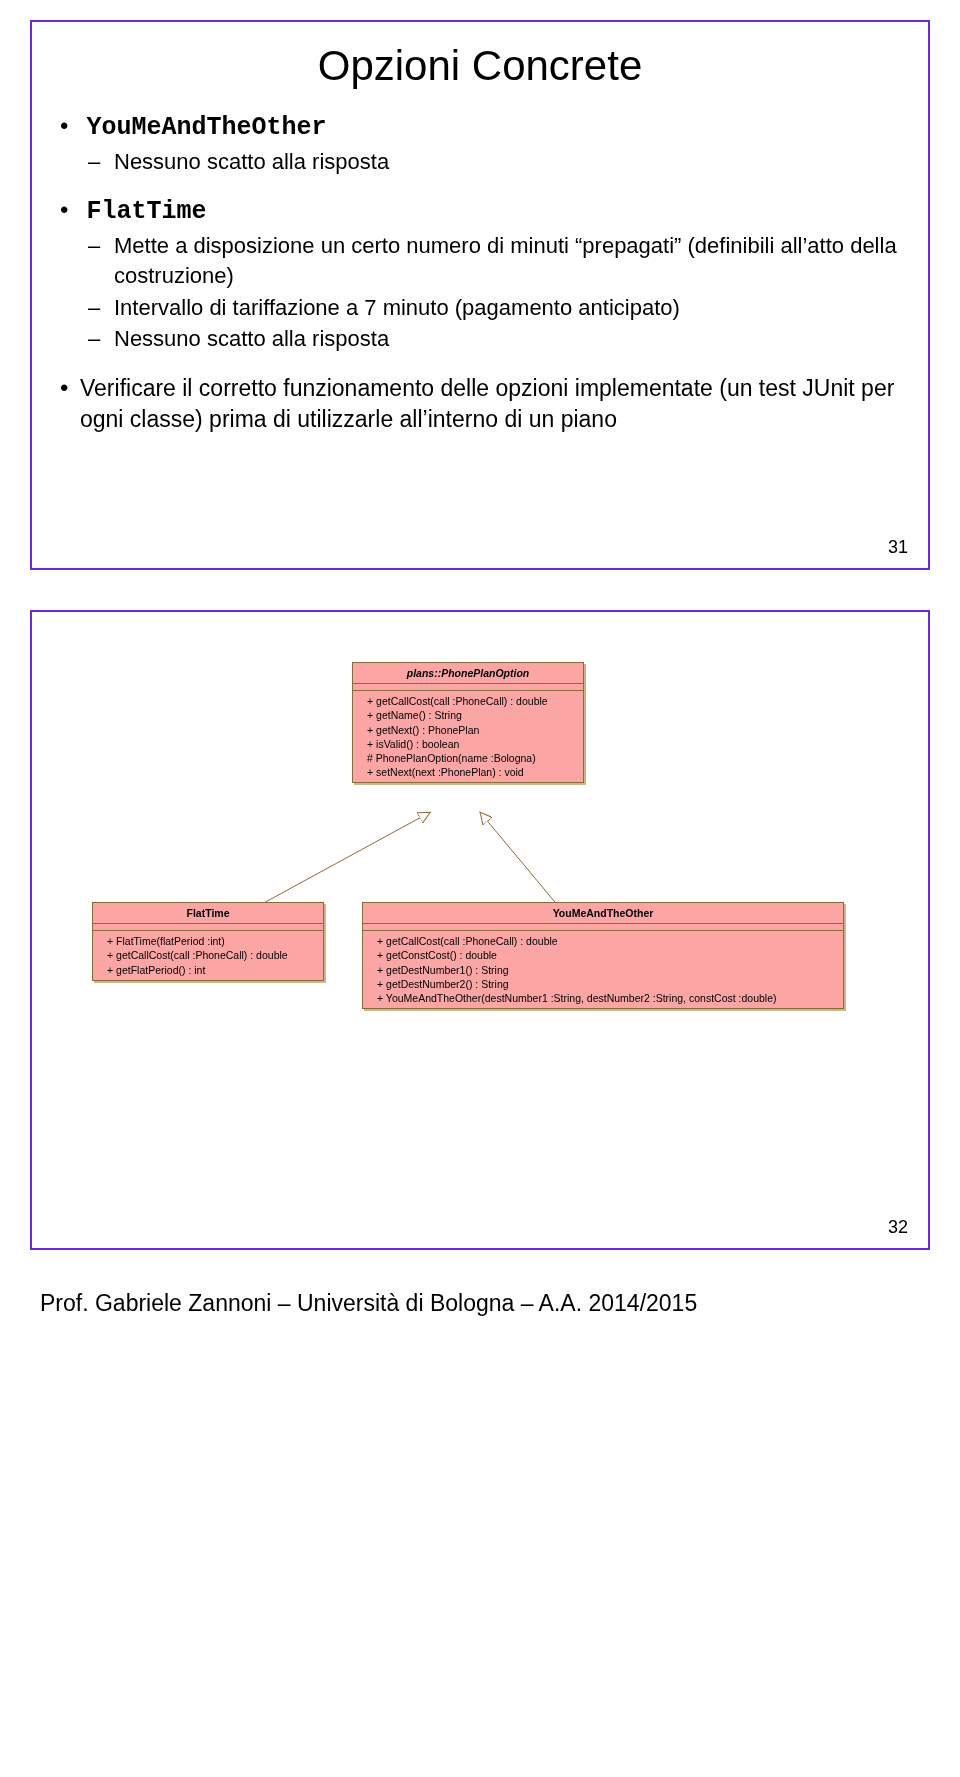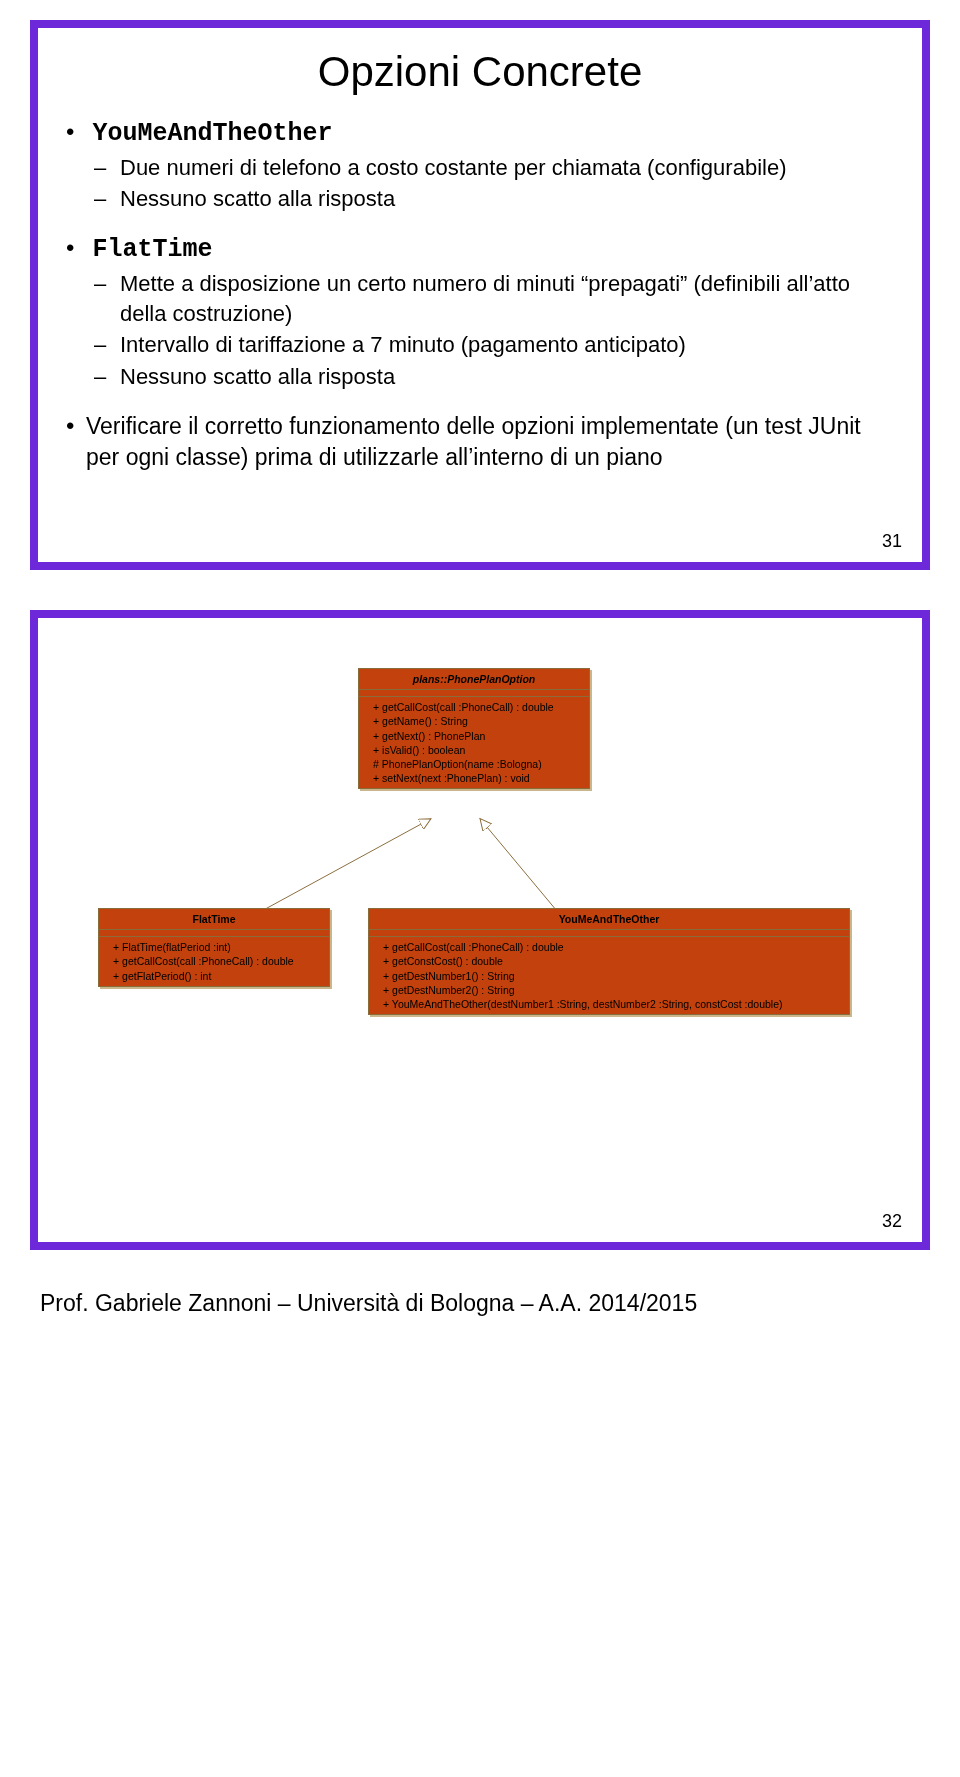--- a/index.html
+++ b/index.html
@@ -4,21 +4,21 @@
 <style>
   body {
     margin: 0;
     padding: 0;
     background: #fff;
     font-family: Arial, Helvetica, sans-serif;
     color: #000;
     width: 960px;
   }
   .slide {
-    border: 8px solid #6d28d9;
+    border: 2px solid #6d28d9;
     margin: 20px 30px 40px 30px;
     padding: 20px 30px 30px 30px;
     position: relative;
     min-height: 550px;
     box-sizing: border-box;
   }
   .slide-title {
     font-size: 42px;
     font-weight: normal;
     text-align: center;
@@ -75,21 +75,21 @@
   }
   
   .uml-area {
     position: relative;
     height: 370px;
     margin-top: 30px;
   }
   .uml-class {
     position: absolute;
     border: 1px solid #8a6b3a;
-    background: #c2410c;
+    background: #fca5a5;
     font-size: 10.5px;
     line-height: 1.35;
     box-shadow: 2px 2px 0 #c9b68a;
   }
   .uml-class .name {
     text-align: center;
     font-weight: bold;
     padding: 3px 6px;
     border-bottom: 1px solid #8a6b3a;
   }
@@ -117,21 +117,20 @@
 </style>
 </head>
 <body>
 
 <div class="slide">
   <h1 class="slide-title">Opzioni Concrete</h1>
   <ul class="top">
     <li>
       <span class="code">YouMeAndTheOther</span>
       <ul class="sub">
-        <li>Due numeri di telefono a costo costante per chiamata (configurabile)</li>
         <li>Nessuno scatto alla risposta</li>
       </ul>
     </li>
     <li>
       <span class="code">FlatTime</span>
       <ul class="sub">
         <li>Mette a disposizione un certo numero di minuti “prepagati” (definibili all’atto della costruzione)</li>
         <li>Intervallo di tariffazione a 7 minuto (pagamento anticipato)</li>
         <li>Nessuno scatto alla risposta</li>
       </ul>

